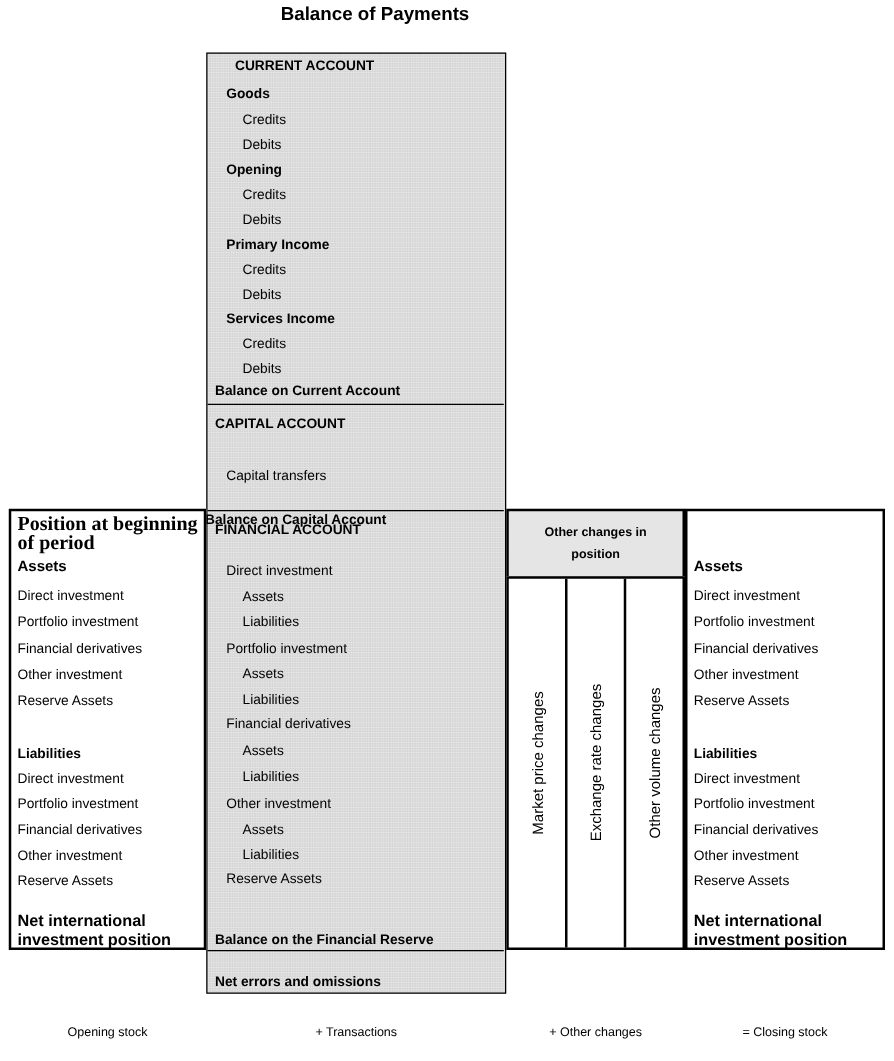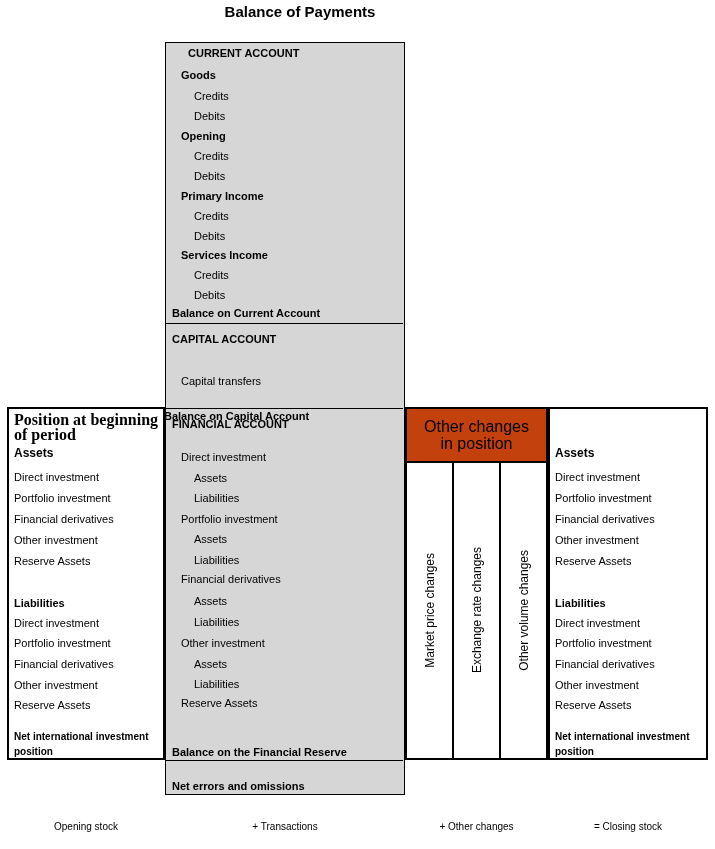--- a/index.html
+++ b/index.html
@@ -13,25 +13,25 @@
            border:1px solid #000;
            background-color:#d6d6d6;
            background-image:radial-gradient(#ececec 0.6px,transparent 0.7px);
            background-size:2px 2px;}
   .sep{position:absolute;left:166px;width:237px;height:0;border-top:1px solid #000;}
   .panel{position:absolute;top:407px;height:353px;background:#ffffff;
          border:2px solid #000;box-sizing:border-box;}
   .panel-left{left:7px;width:158px;}
   .panel-right{left:548px;width:160px;}
   .panel-title{position:absolute;font-size:16px;font-weight:bold;line-height:15px;font-family:Liberation Serif, serif;}
-  .panel-foot{position:absolute;font-size:10px;font-weight:bold;line-height:15px;}
+  .panel-foot{position:absolute;font-size:13px;font-weight:bold;line-height:15px;}
   .och-header{position:absolute;left:405px;top:407px;width:143px;height:56px;
-              border:2px solid #000;box-sizing:border-box;background:#c2410c;
+              border:2px solid #000;box-sizing:border-box;background:#e5e5e5;
               display:flex;align-items:center;justify-content:center;text-align:center;
-              font-weight:normal;font-size:16px;line-height:17px;padding:0 14px;}
+              font-weight:bold;font-size:10px;line-height:17px;padding:0 14px;}
   .cols{position:absolute;left:405px;top:461px;width:143px;height:299px;
         display:flex;border:2px solid #000;box-sizing:border-box;background:#fff;}
   .col{flex:1;display:flex;align-items:center;justify-content:center;}
   .col + .col{border-left:2px solid #000;}
   .vtext{writing-mode:vertical-rl;transform:rotate(180deg);font-size:12px;white-space:nowrap;}
   .wrapblock{position:absolute;font-size:11px;line-height:12px;white-space:normal;}
   .blabel{position:absolute;top:819px;height:16px;line-height:16px;font-size:10px;text-align:center;}
 </style>
 </head>
 <body>

